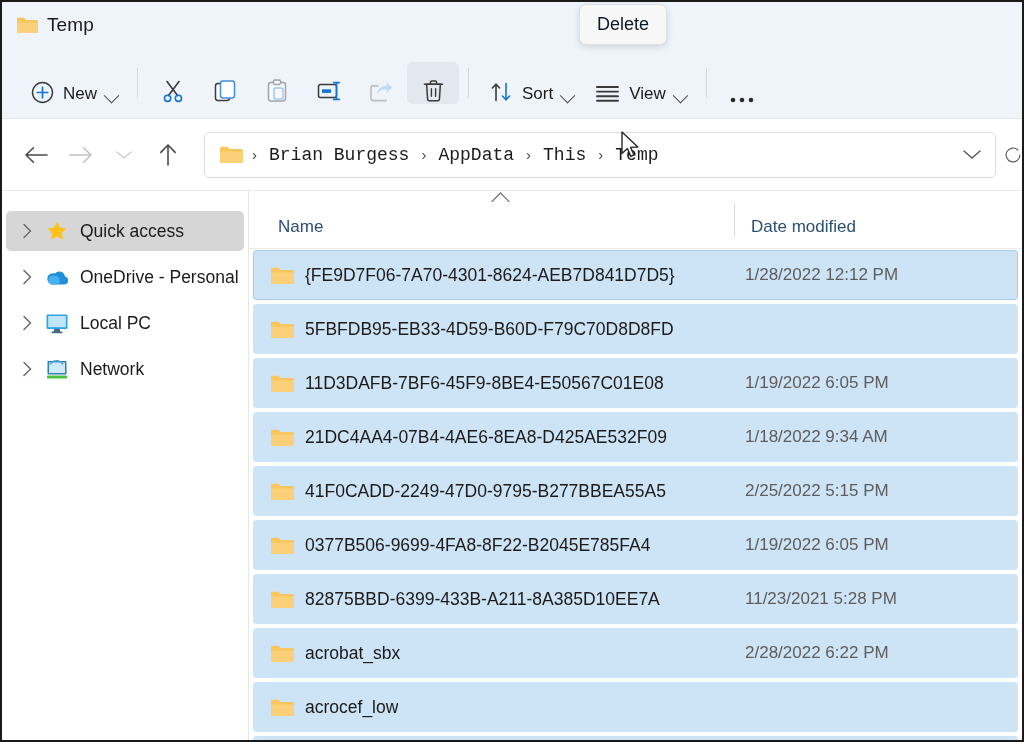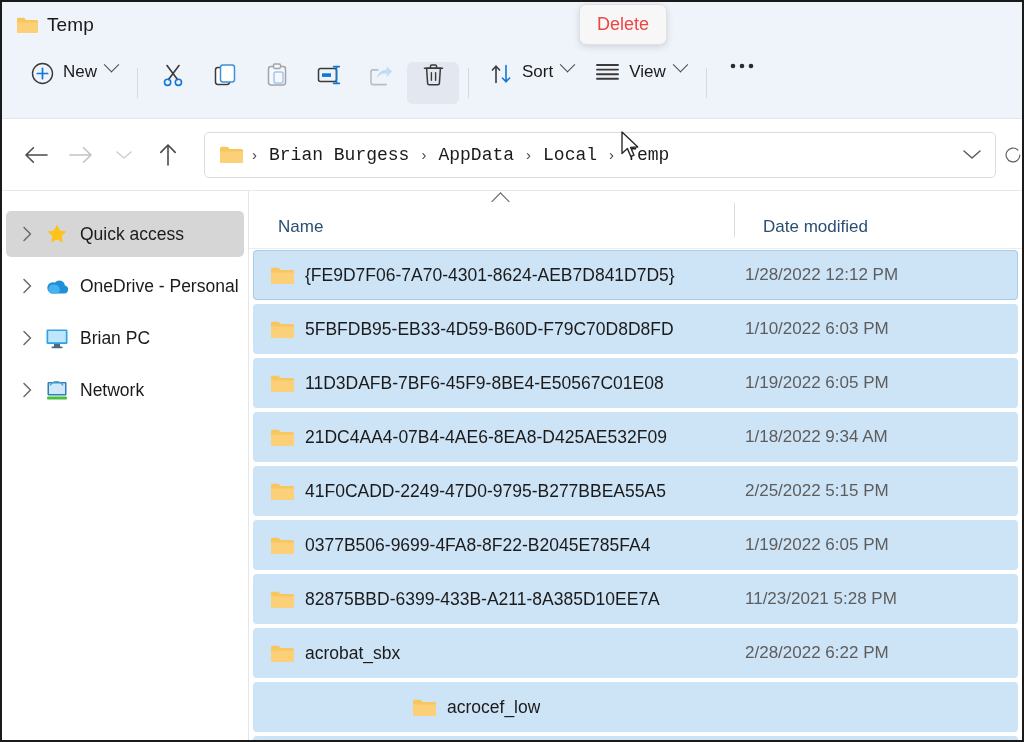--- a/index.html
+++ b/index.html
@@ -52,21 +52,21 @@
     background: #eff3fa;
     display: flex;
     align-items: center;
     padding: 0 10px 0 18px;
     position: relative;
     border-bottom: 1px solid #e2e6ee;
   }
   .cmd-btn {
     height: 42px;
     display: flex;
-    align-items: flex-start;
+    align-items: flex-end;
     justify-content: center;
     gap: 9px;
     border-radius: 6px;
     padding: 0 11px;
     cursor: default;
     position: relative;
   }
   .cmd-btn.icon-only { width: 52px; padding: 0; }
   .cmd-btn.hovered { background: #e3e7ef; }
   .cmd-label {
@@ -90,21 +90,21 @@
   
   .tooltip {
     position: absolute;
     left: 577px;
     top: -44px;
     background: #f7f7f7;
     border: 1px solid #e0e0e0;
     border-radius: 7px;
     padding: 9px 17px;
     font-size: 18px;
-    color: #ef4444;
+    color: #0f172a;
     box-shadow: 0 2px 7px rgba(0,0,0,.13);
     white-space: nowrap;
     z-index: 50;
   }
 
   
   .cursor {
     position: absolute;
     left: 619px;
     top: 83px;
@@ -179,21 +179,21 @@
 
   
   .sidebar {
     width: 247px;
     background: #ffffff;
     border-right: 1px solid #e6e6e6;
     padding-top: 14px;
     flex: 0 0 247px;
   }
   .nav-item {
-    height: 46px;
+    height: 40px;
     display: flex;
     align-items: center;
     padding-left: 10px;
     gap: 6px;
     border-radius: 5px;
     margin: 6px 4px;
     cursor: default;
   }
   .nav-item.selected { background: #d6d6d6; }
   .nav-exp {
@@ -231,21 +231,21 @@
   }
   .col-name {
     flex: 0 0 485px;
     padding-left: 29px;
     font-size: 17px;
     color: #2a4f73;
     position: relative;
   }
   .col-date {
     flex: 1;
-    padding-left: 28px;
+    padding-left: 16px;
     font-size: 17px;
     color: #2a4f73;
     border-left: 1px solid #dcdcdc;
     height: 34px;
     display: flex;
     align-items: flex-end;
   }
   .sort-caret {
     position: absolute;
     left: 245px;
@@ -258,21 +258,20 @@
 
   .rows { flex: 1; overflow: hidden; padding-top: 1px; }
 
   .frow {
     height: 50px;
     display: flex;
     align-items: center;
     margin: 0 4px 4px 4px;
     border-radius: 4px;
     cursor: default;
-    justify-content: center;
   }
   .frow.sel { background: #cde3f6; }
   .frow.focus { outline: 1px solid #a8cdec; outline-offset: -1px; }
   .fname {
     flex: 0 0 481px;
     display: flex;
     align-items: center;
     gap: 11px;
     padding-left: 17px;
     min-width: 0;
@@ -468,21 +467,21 @@
         <svg width="24" height="19" viewBox="0 0 24 19">
           <path d="M1 3.2a1.5 1.5 0 0 1 1.5-1.5h6l2.1 2.3h11.9a1.5 1.5 0 0 1 1.5 1.5v10.9a1.5 1.5 0 0 1-1.5 1.5H2.5A1.5 1.5 0 0 1 1 16.4z" fill="#f7c65c"></path>
           <path d="M1 6.6h23v9.8a1.5 1.5 0 0 1-1.5 1.5H2.5A1.5 1.5 0 0 1 1 16.4z" fill="#fbd079"></path>
         </svg>
       </span>
       <span class="crumb-arrow">›</span>
       <span class="crumb-seg">Brian Burgess</span>
       <span class="crumb-arrow">›</span>
       <span class="crumb-seg">AppData</span>
       <span class="crumb-arrow">›</span>
-      <span class="crumb-seg">Local</span>
+      <span class="crumb-seg">This</span>
       <span class="crumb-arrow">›</span>
       <span class="crumb-seg">Temp</span>
       <span class="crumb-spacer"></span>
       <span class="crumb-chev">
         <svg width="20" height="13" viewBox="0 0 20 13">
           <path d="M2 3l8 7 8-7" fill="none" stroke="#5a5a5a" stroke-width="1.5" stroke-linecap="round" stroke-linejoin="round"></path>
         </svg>
       </span>
     </div>
 
@@ -533,21 +532,21 @@
             </svg>
         </span>
         <span class="nav-ico">
           <svg width="24" height="21" viewBox="0 0 24 21">
             <rect x="1.5" y="1.5" width="21" height="14.4" rx="1.2" fill="#2ea3e8"></rect>
             <rect x="3.2" y="3" width="17.6" height="11.2" fill="#bfe6fa"></rect>
             <rect x="9" y="16" width="6" height="3" fill="#4a6b7d"></rect>
             <rect x="6.5" y="18.6" width="11" height="1.7" rx=".8" fill="#4a6b7d"></rect>
           </svg>
         </span>
-        <span class="nav-txt">Brian PC</span>
+        <span class="nav-txt">Local PC</span>
       </div>
 
 
       <div class="nav-item">
         <span class="nav-exp">
           <svg width="11" height="16" viewBox="0 0 11 16">
               <path d="M2 1.5 8.5 8 2 14.5" fill="none" stroke="#6a6a6a" stroke-width="1.5" stroke-linecap="round" stroke-linejoin="round"></path>
             </svg>
         </span>
         <span class="nav-ico">
@@ -592,21 +591,20 @@
         <div class="frow sel">
           <div class="fname">
             <span class="folder">
               <svg width="24" height="19" viewBox="0 0 24 19">
                 <path d="M1 3.2a1.5 1.5 0 0 1 1.5-1.5h6l2.1 2.3h11.9a1.5 1.5 0 0 1 1.5 1.5v10.9a1.5 1.5 0 0 1-1.5 1.5H2.5A1.5 1.5 0 0 1 1 16.4z" fill="#f7c65c"></path>
                 <path d="M1 6.6h23v9.8a1.5 1.5 0 0 1-1.5 1.5H2.5A1.5 1.5 0 0 1 1 16.4z" fill="#fbd079"></path>
               </svg>
             </span>
             <span class="fname-txt">5FBFDB95-EB33-4D59-B60D-F79C70D8D8FD</span>
           </div>
-          <div class="fdate">1/10/2022 6:03 PM</div>
         </div>
 
         <div class="frow sel">
           <div class="fname">
             <span class="folder">
               <svg width="24" height="19" viewBox="0 0 24 19">
                 <path d="M1 3.2a1.5 1.5 0 0 1 1.5-1.5h6l2.1 2.3h11.9a1.5 1.5 0 0 1 1.5 1.5v10.9a1.5 1.5 0 0 1-1.5 1.5H2.5A1.5 1.5 0 0 1 1 16.4z" fill="#f7c65c"></path>
                 <path d="M1 6.6h23v9.8a1.5 1.5 0 0 1-1.5 1.5H2.5A1.5 1.5 0 0 1 1 16.4z" fill="#fbd079"></path>
               </svg>
             </span>

